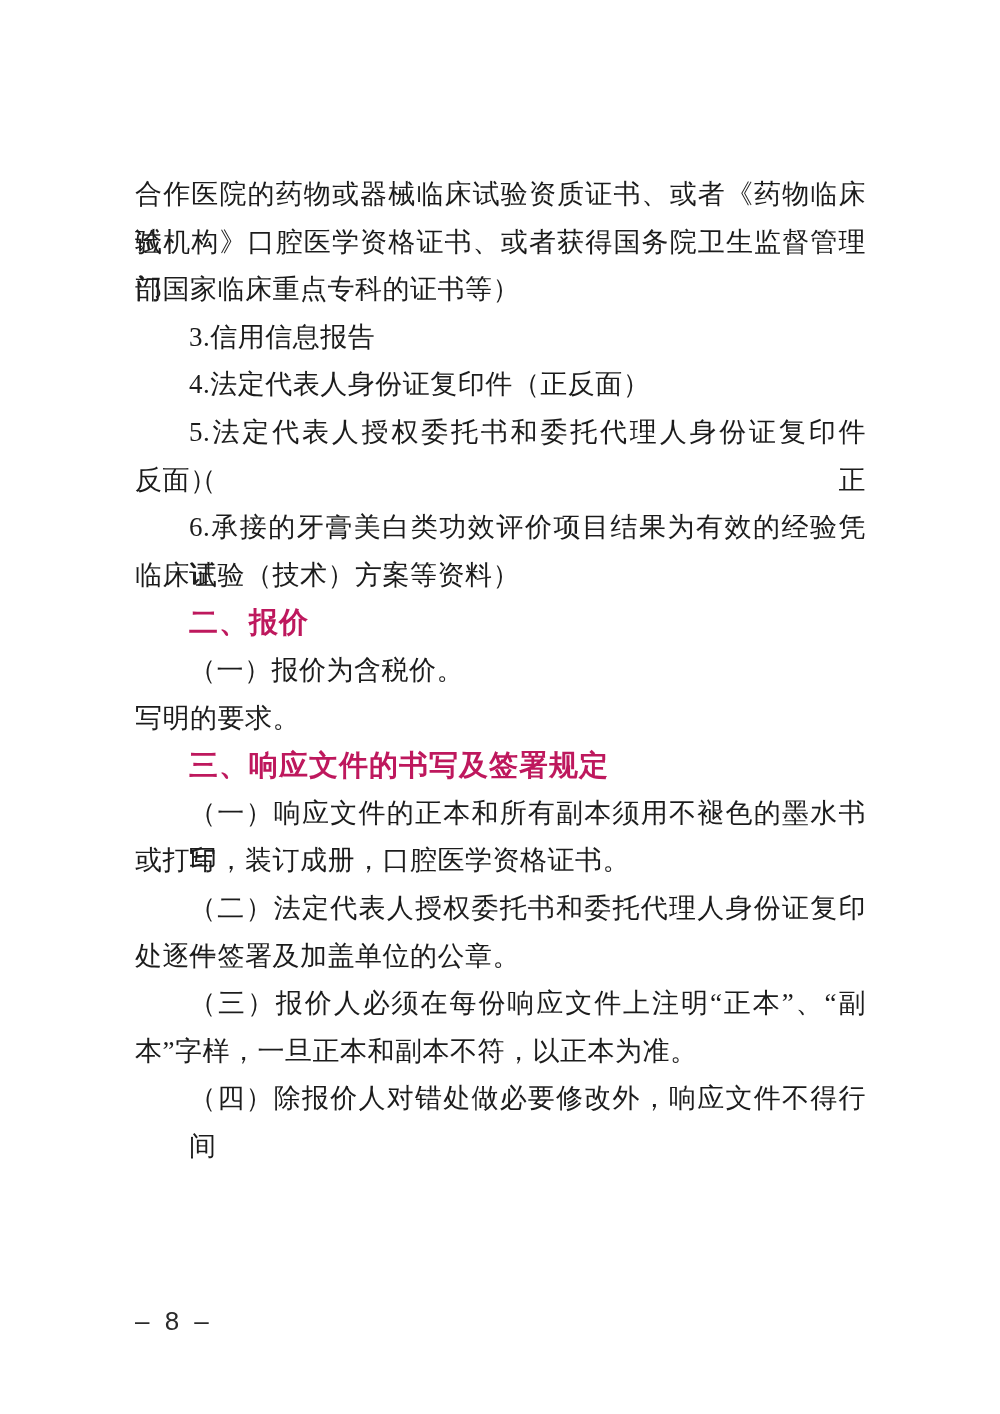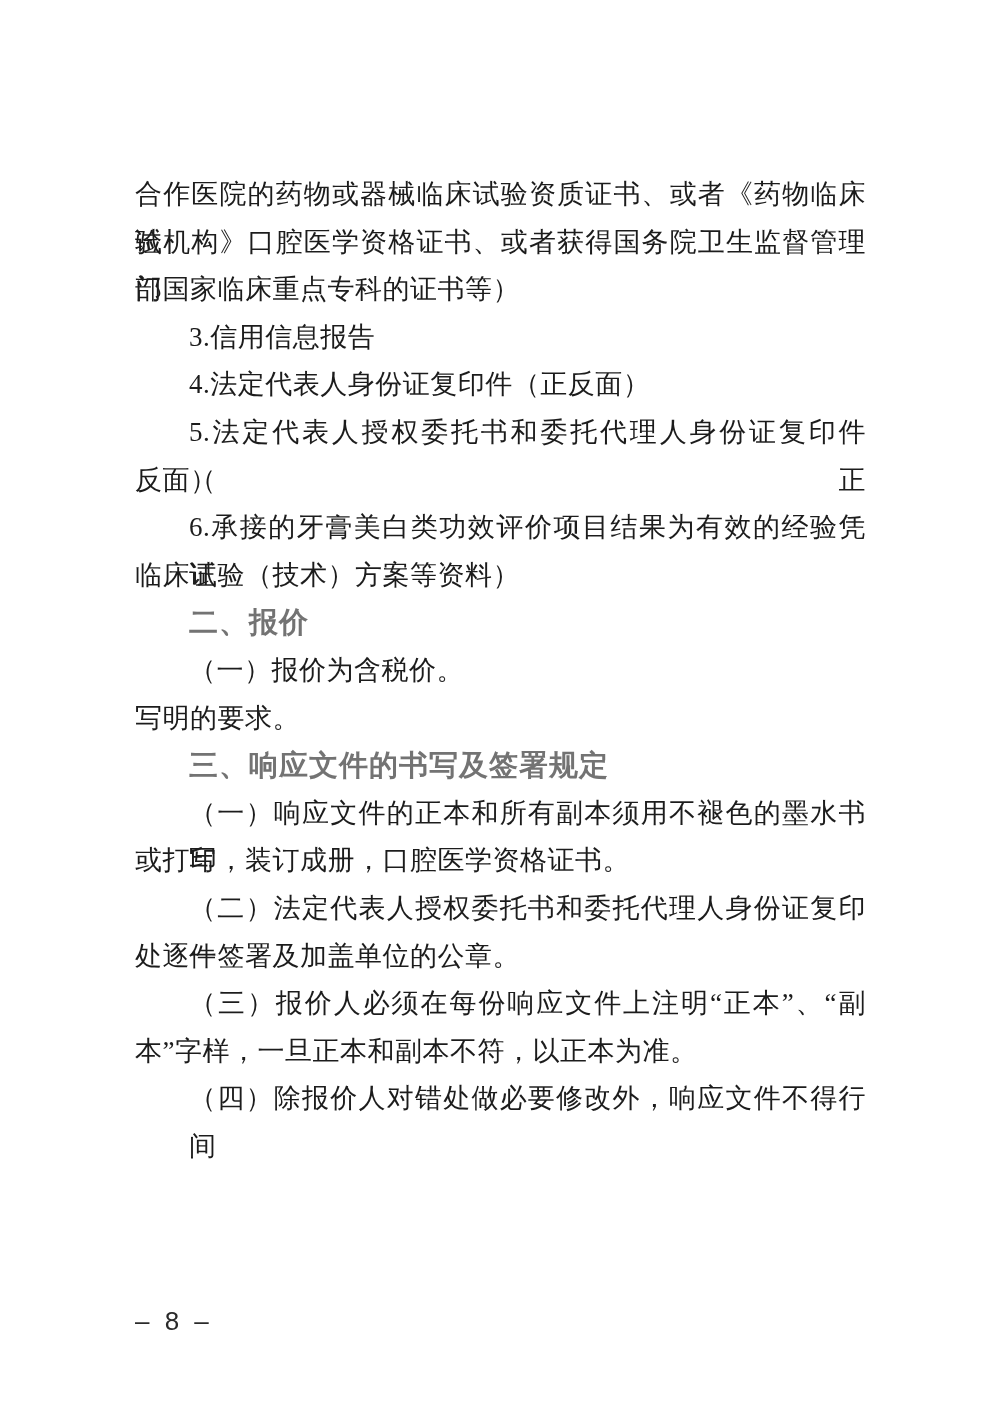--- a/index.html
+++ b/index.html
@@ -35,21 +35,21 @@
     text-align-last: justify;
   }
   .line.ind {
     padding-left: 54px;
   }
   .line.heading {
     font-family: "Liberation Sans", "DejaVu Sans", sans-serif;
     font-weight: 700;
     font-size: 29px;
     letter-spacing: 1px;
-    color: #737373;
+    color: #be185d;
   }
   .footer {
     position: absolute;
     left: 135px;
     top: 1306px;
     font-size: 26px;
     letter-spacing: 4px;
     color: #2a2a2a;
     font-family: "Liberation Sans", "DejaVu Sans", sans-serif;
   }

